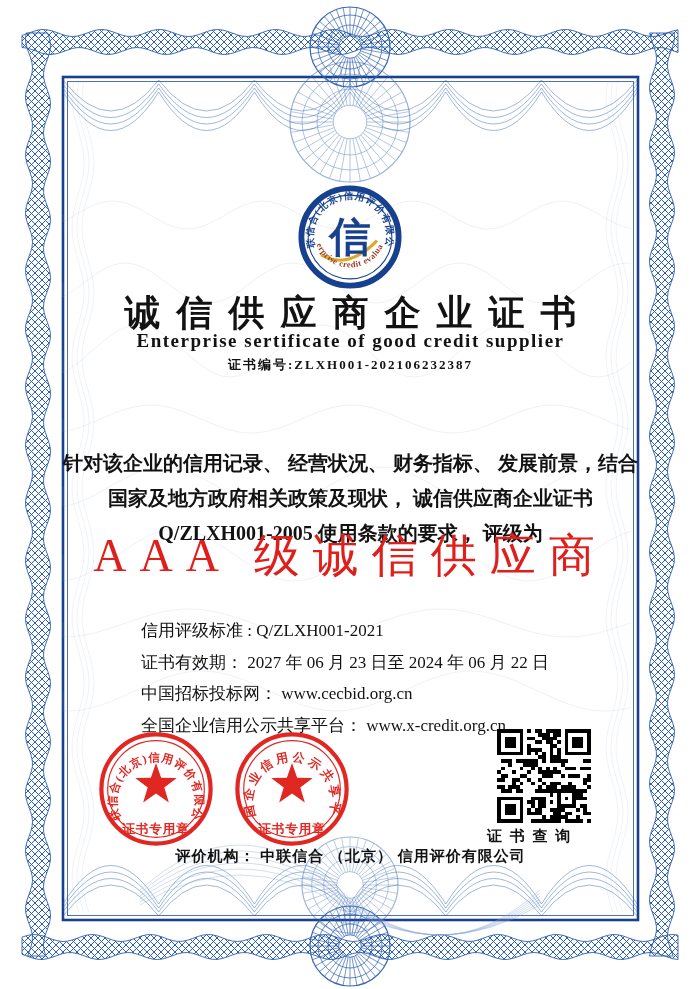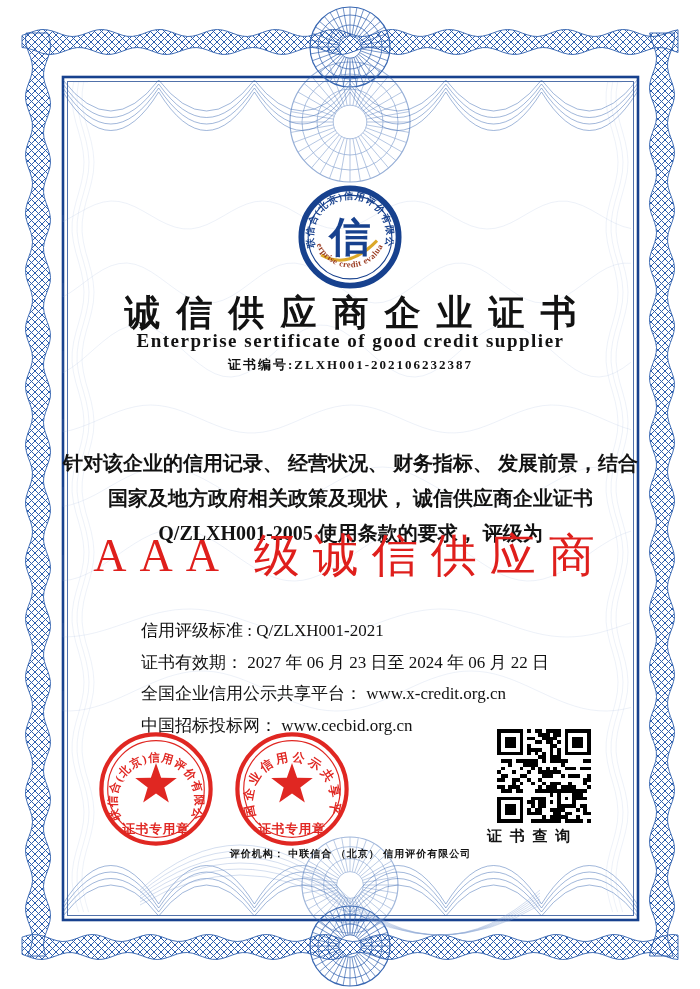--- a/index.html
+++ b/index.html
@@ -28,21 +28,21 @@
   .seal-a{left:93px;} .seal-b{left:229px;}
   .seal-ring{fill:none;stroke:var(--seal-red);}
   .seal-arc{fill:var(--seal-red);font-weight:bold;}
   .seal-arc-a{font-size:13.5px;letter-spacing:1.5px;}
   .seal-arc-b{font-size:14.5px;letter-spacing:4px;}
   .seal-star{fill:var(--seal-red);}
   .seal-bottom{fill:var(--seal-red);font-weight:bold;font-size:15px;text-anchor:middle;letter-spacing:1px;}
   #qr{position:absolute;left:497px;top:729px;width:94px;height:94px;}
   .qr-label{position:absolute;left:487px;top:827px;width:114px;text-align:left;
             font-size:15px;font-weight:bold;letter-spacing:2px;}
-  .footer{top:847px;font-size:10px;font-weight:bold;letter-spacing:1px;}
+  .footer{top:847px;font-size:15px;font-weight:bold;letter-spacing:1px;}
 </style>
 </head>
 <body>
 
 <div class="page">
 
   <svg id="deco">
       <defs>
         <pattern id="xh" width="7" height="7" patternUnits="userSpaceOnUse">
           <path d="M0,0L7,7M7,0L0,7" stroke="#2e5fae" stroke-width="1" fill="none"></path>
@@ -271,22 +271,22 @@
     <div>针对该企业的信用记录、 经营状况、 财务指标、 发展前景，结合</div>
     <div>国家及地方政府相关政策及现状， 诚信供应商企业证书</div>
     <div>Q/ZLXH001-2005 使用条款的要求， 评级为</div>
   </div>
 
   <div class="abs rating">AAA 级诚信供应商</div>
 
   <div class="info">
     <div>信用评级标准 : Q/ZLXH001-2021</div>
     <div>证书有效期： 2027 年 06 月 23 日至 2024 年 06 月 22 日</div>
+    <div>中国招标投标网： www.cecbid.org.cn</div>
     <div>全国企业信用公示共享平台： www.x-credit.org.cn</div>
-    <div>中国招标投标网： www.cecbid.org.cn</div>
   </div>
 
   <svg class="seal seal-a" viewBox="0 0 150 150">
     <circle class="seal-ring" cx="75" cy="75" r="65" stroke-width="5"></circle>
     <circle class="seal-ring" cx="75" cy="75" r="57.5" stroke-width="1.4"></circle>
     <path id="sealArcA" d="M34,112 A47,47 0 1 1 116,112" fill="none"></path>
     <text class="seal-arc seal-arc-a"><textPath href="#sealArcA" startOffset="50%" text-anchor="middle">中联信合(北京)信用评价有限公司</textPath></text>
     <g transform="translate(75,70)">
         <path class="seal-star" d="M0,-26 L6.11,-8.41 L24.73,-8.03 L9.89,3.21 L15.28,21.03 L0,10.4 L-15.28,21.03 L-9.89,3.21 L-24.73,-8.03 L-6.11,-8.41 Z"></path>
       </g>

